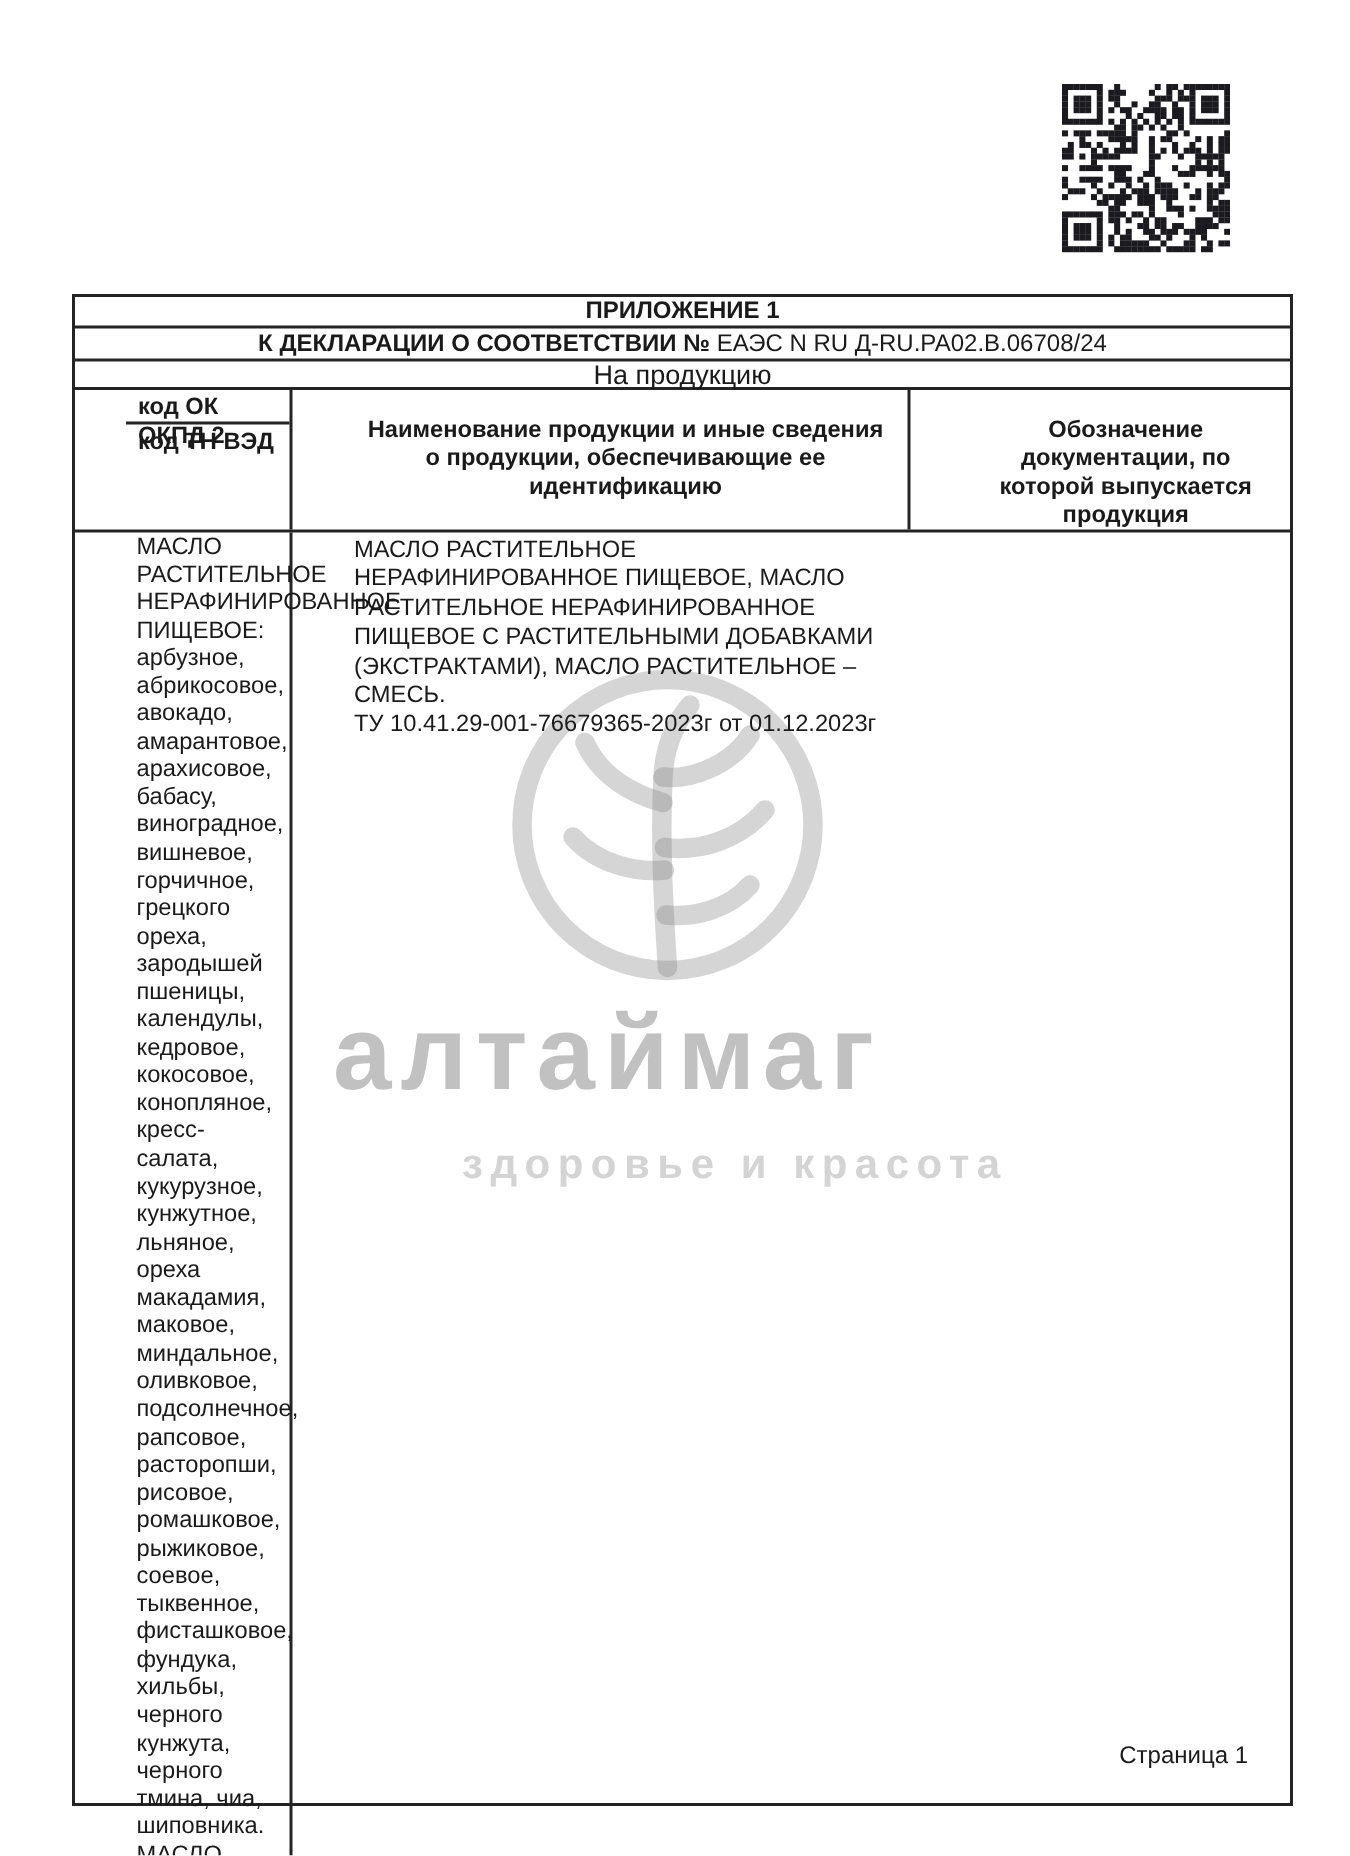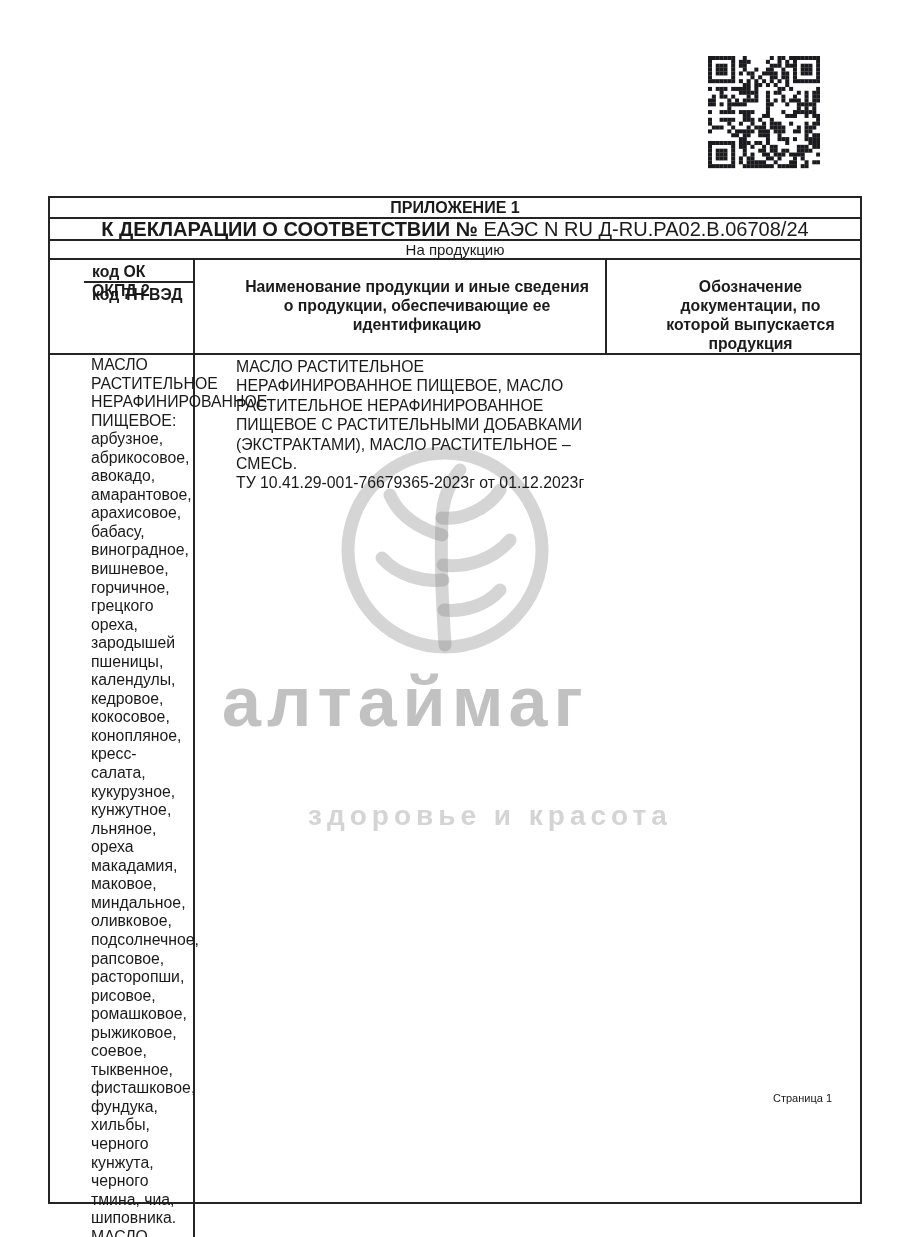--- a/index.html
+++ b/index.html
@@ -12,34 +12,34 @@
   .qr{position:absolute;left:708px;top:55px;width:112px;height:114px;}
   
   .wm-layer{position:absolute;inset:0;z-index:0;pointer-events:none;}
   .wm-logo{position:absolute;left:338px;top:440px;}
   .wm-brand{
     position:absolute;left:222px;top:662px;width:480px;
     font-size:70px;font-weight:700;letter-spacing:6px;
     color:rgba(125,125,125,0.48);white-space:nowrap;
   }
   .wm-tagline{
-    position:absolute;left:308px;top:800px;
+    position:absolute;left:308px;top:760px;
     font-size:28px;font-weight:700;letter-spacing:5px;
     color:rgba(160,160,160,0.45);white-space:nowrap;
   }
   
   .doc-table{
     position:absolute;left:48px;top:196px;width:814px;height:1008px;z-index:1;
     border:2px solid #242424;display:flex;flex-direction:column;background:transparent;
   }
   .t-row{flex:0 0 auto;text-align:center;border-bottom:2px solid #242424;}
   .t-row.title{height:21px;font-size:16px;font-weight:700;line-height:20px;}
-  .t-row.decl{height:22px;font-size:20px;line-height:21px;}
+  .t-row.decl{height:22px;font-size:16px;line-height:21px;}
   .t-row.decl .b{font-weight:700;}
-  .t-row.sub{height:19px;font-size:15px;line-height:18px;}
+  .t-row.sub{height:19px;font-size:18px;line-height:18px;}
   .t-grid{display:grid;grid-template-columns:145px 412px 1fr;}
   .t-grid.header{flex:0 0 60px;border-bottom:2px solid #242424;}
   .t-grid.body{flex:1 1 auto;min-height:0;}
   .cell{border-right:2px solid #242424;background:transparent;margin-left:34px;}
   .cell.last{border-right:none;}
   
   .c1h{display:flex;flex-direction:column;font-weight:700;font-size:15.8px;}
   .c1h-top{height:23px;border-bottom:2px solid #242424;padding:2px 0 0 8px;line-height:19px;}
   .c1h-bot{flex:1;padding:2px 0 0 8px;line-height:19px;}
   .c2h,.c3h{
@@ -49,21 +49,21 @@
   .c1b{display:flex;flex-direction:column;font-size:15.5px;}
   .okpd{height:21px;border-bottom:2px solid #242424;text-align:center;line-height:19px;}
   .tnved{white-space:pre-line;text-align:center;line-height:19.6px;padding-top:2px;}
   .c2b{
     font-size:15.8px;line-height:18.55px;padding:1px 16px 0 7px;text-align:left;
   }
   .c3b{
     font-size:15.8px;line-height:19.4px;padding:2px 12px 0 7px;text-align:left;white-space:pre-line;
   }
   
-  .footer{position:absolute;right:68px;top:1092px;font-size:11px;z-index:1;}
+  .footer{position:absolute;right:68px;top:1162px;font-size:16px;z-index:1;}
 </style>
 </head>
 <body>
 
 <div class="page">
 
   <div class="qr"><svg width="112" height="114" viewBox="0 0 29 29">
         <rect x="0" y="0" width="1.04" height="1.04" fill="#1b1b1f"></rect>
         <rect x="1" y="0" width="1.04" height="1.04" fill="#1b1b1f"></rect>
         <rect x="2" y="0" width="1.04" height="1.04" fill="#1b1b1f"></rect>

